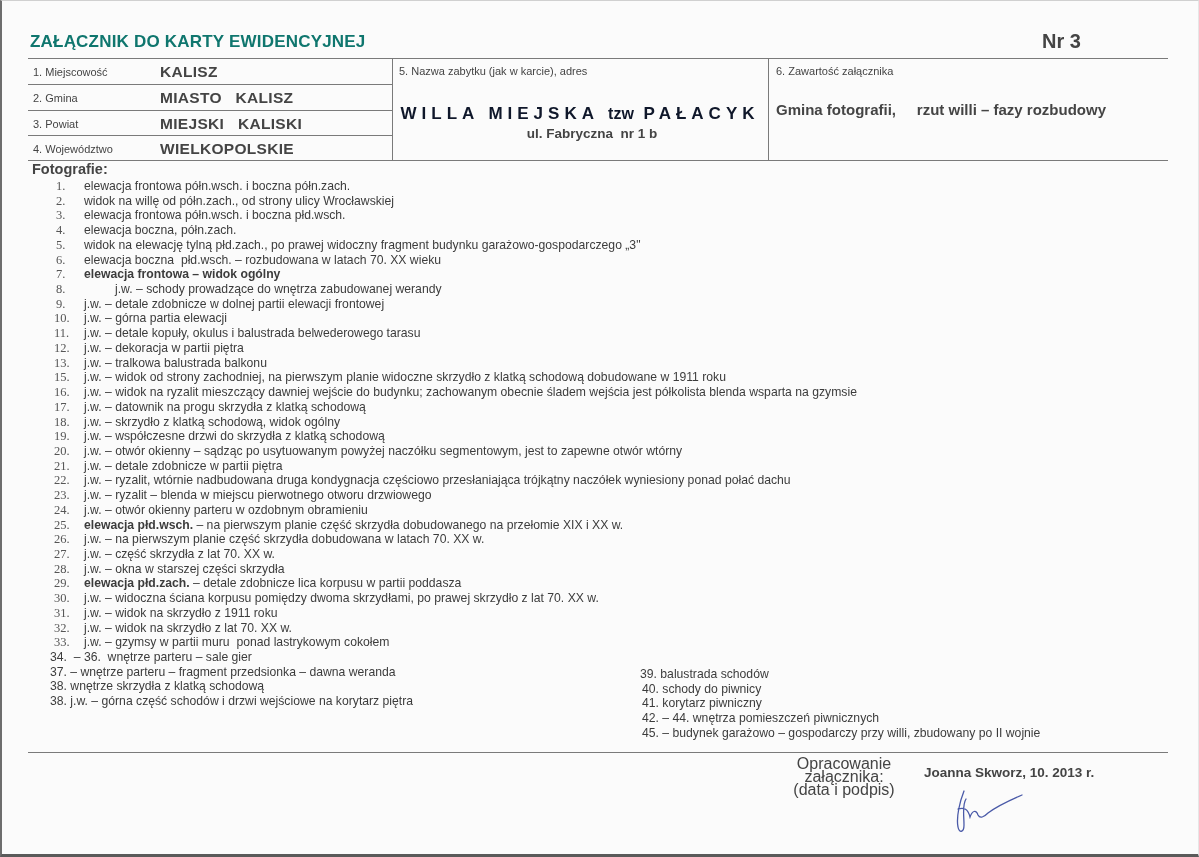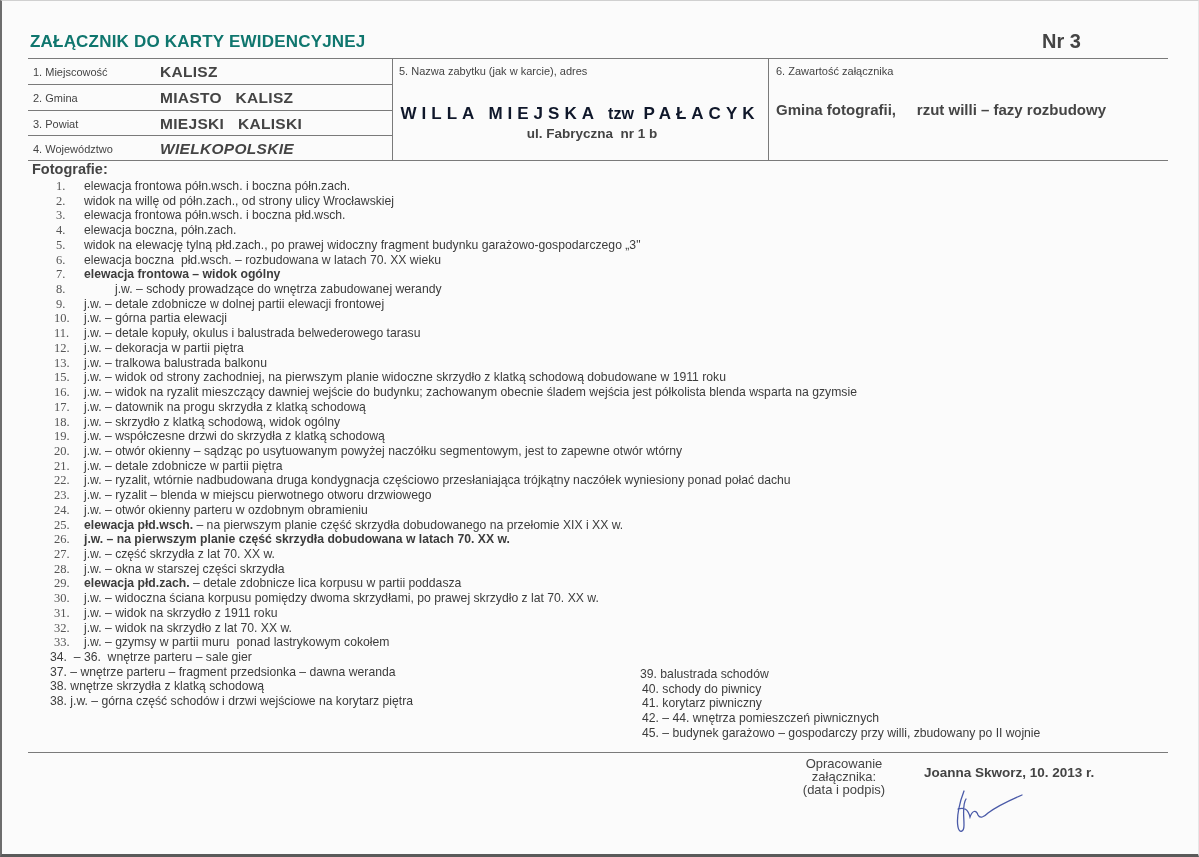--- a/index.html
+++ b/index.html
@@ -59,21 +59,21 @@
     font-family: "Liberation Serif", serif; font-size: 12.5px; color: #555;
   }
   .li .num.two { padding-left: 22px; }
   .li .b { font-weight: bold; }
   .li.free { padding-left: 18px; }
 
   .list2 { position: absolute; left: 640px; top: 667px; }
   .list2 .li { font-size: 12.2px; }
 
   .footer-lbl {
-    position: absolute; left: 780px; top: 757px; font-size: 13px; color: #444; text-align: center; width: 128px; line-height: 13px;
+    position: absolute; left: 780px; top: 757px; font-size: 16px; color: #444; text-align: center; width: 128px; line-height: 13px;
   }
   .footer-val {
     position: absolute; left: 924px; top: 765px; font-size: 13.5px; font-weight: bold; color: #444;
   }
   .signature { position: absolute; left: 950px; top: 787px; width: 80px; height: 50px; }
 </style>
 </head>
 <body>
 
 <div class="page-frame"></div>
@@ -96,21 +96,21 @@
 <div>
   <div class="lbl" style="left:33px; top:92px;">2. Gmina</div>
   <div class="val" style="left:160px; top:89px; white-space:pre;">MIASTO   KALISZ</div>
 </div>
 <div>
   <div class="lbl" style="left:33px; top:118px;">3. Powiat</div>
   <div class="val" style="left:160px; top:115px; white-space:pre;">MIEJSKI   KALISKI</div>
 </div>
 <div>
   <div class="lbl" style="left:33px; top:143px;">4. Województwo</div>
-  <div class="val" style="left:160px; top:140px; white-space:pre;font-style:italic;">WIELKOPOLSKIE</div>
+  <div class="val" style="left:160px; top:140px; white-space:pre;">WIELKOPOLSKIE</div>
 </div>
 
 <div class="lbl" style="left:399px; top:65px;">5. Nazwa zabytku (jak w karcie), adres</div>
 <div class="monument-name">
   <span>WILLA MIEJSKA</span>
   <span class="small">tzw</span>
   <span>PAŁACYK</span>
 </div>
 <div class="monument-addr" style="white-space:pre;padding-left:24px;">ul. Fabryczna  nr 1 b</div>
 
@@ -137,21 +137,21 @@
     <div class="li"><span class="num two">16.</span><span style="white-space: pre;">j.w. – widok na ryzalit mieszczący dawniej wejście do budynku; zachowanym obecnie śladem wejścia jest półkolista blenda wsparta na gzymsie</span></div>
     <div class="li"><span class="num two">17.</span><span style="white-space: pre;">j.w. – datownik na progu skrzydła z klatką schodową</span></div>
     <div class="li"><span class="num two">18.</span><span style="white-space: pre;">j.w. – skrzydło z klatką schodową, widok ogólny</span></div>
     <div class="li"><span class="num two">19.</span><span style="white-space: pre;">j.w. – współczesne drzwi do skrzydła z klatką schodową</span></div>
     <div class="li"><span class="num two">20.</span><span style="white-space: pre;">j.w. – otwór okienny – sądząc po usytuowanym powyżej naczółku segmentowym, jest to zapewne otwór wtórny</span></div>
     <div class="li"><span class="num two">21.</span><span style="white-space: pre;">j.w. – detale zdobnicze w partii piętra</span></div>
     <div class="li"><span class="num two">22.</span><span style="white-space: pre;">j.w. – ryzalit, wtórnie nadbudowana druga kondygnacja częściowo przesłaniająca trójkątny naczółek wyniesiony ponad połać dachu</span></div>
     <div class="li"><span class="num two">23.</span><span style="white-space: pre;">j.w. – ryzalit – blenda w miejscu pierwotnego otworu drzwiowego</span></div>
     <div class="li"><span class="num two">24.</span><span style="white-space: pre;">j.w. – otwór okienny parteru w ozdobnym obramieniu</span></div>
     <div class="li"><span class="num two">25.</span><span class="b">elewacja płd.wsch.</span><span style="white-space: pre;"> – na pierwszym planie część skrzydła dobudowanego na przełomie XIX i XX w.</span></div>
-    <div class="li"><span class="num two">26.</span><span style="white-space: pre; font-weight: bold;">j.w. – na pierwszym planie część skrzydła dobudowana w latach 70. XX w.</span></div>
+    <div class="li"><span class="num two">26.</span><span style="white-space: pre;">j.w. – na pierwszym planie część skrzydła dobudowana w latach 70. XX w.</span></div>
     <div class="li"><span class="num two">27.</span><span style="white-space: pre;">j.w. – część skrzydła z lat 70. XX w.</span></div>
     <div class="li"><span class="num two">28.</span><span style="white-space: pre;">j.w. – okna w starszej części skrzydła</span></div>
     <div class="li"><span class="num two">29.</span><span class="b">elewacja płd.zach.</span><span style="white-space: pre;"> – detale zdobnicze lica korpusu w partii poddasza</span></div>
     <div class="li"><span class="num two">30.</span><span style="white-space: pre;">j.w. – widoczna ściana korpusu pomiędzy dwoma skrzydłami, po prawej skrzydło z lat 70. XX w.</span></div>
     <div class="li"><span class="num two">31.</span><span style="white-space: pre;">j.w. – widok na skrzydło z 1911 roku</span></div>
     <div class="li"><span class="num two">32.</span><span style="white-space: pre;">j.w. – widok na skrzydło z lat 70. XX w.</span></div>
     <div class="li"><span class="num two">33.</span><span style="white-space: pre; margin-top: 43px;">j.w. – gzymsy w partii muru  ponad lastrykowym cokołem</span></div>
     <div class="li free" style="white-space: pre;">34.  – 36.  wnętrze parteru – sale gier</div>
     <div class="li free" style="white-space: pre;">37. – wnętrze parteru – fragment przedsionka – dawna weranda</div>
     <div class="li free" style="white-space: pre;">38. wnętrze skrzydła z klatką schodową</div>

